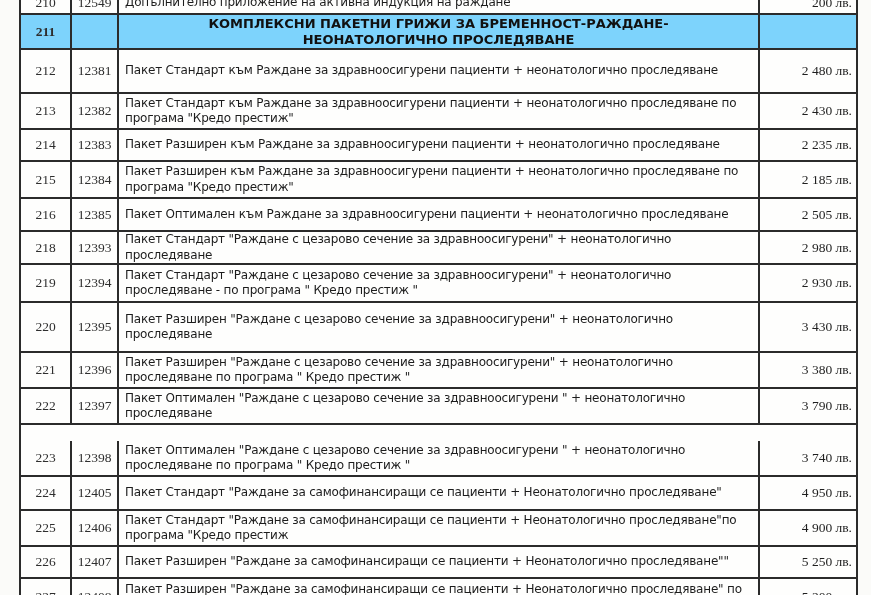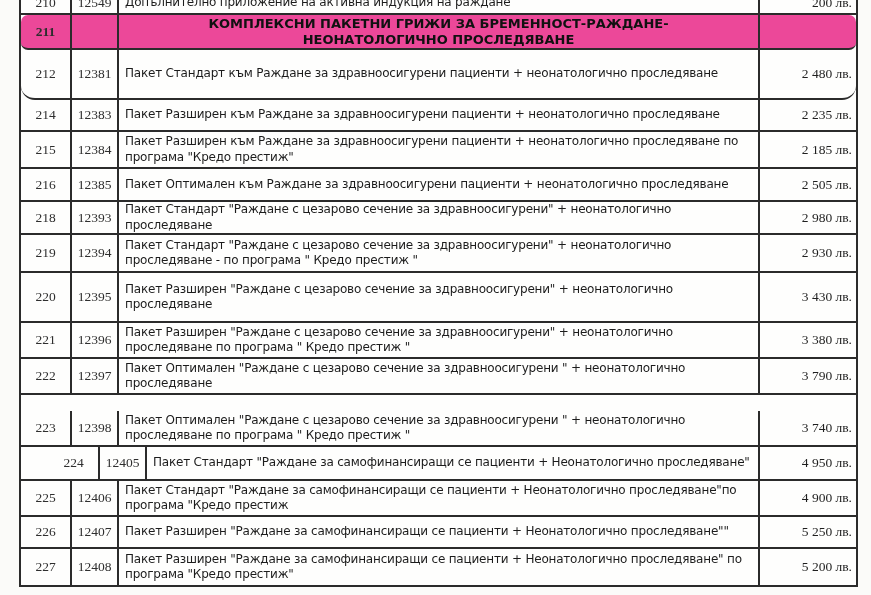--- a/index.html
+++ b/index.html
@@ -72,31 +72,37 @@
 <body>
 
 <div class="page">
   <div class="price-table" id="price-table">
       <div class="row clip-top" style="height: 26px;">
     <div class="cell num">210</div>
     <div class="cell code">12549</div>
     <div class="cell desc">Допълнително приложение на активна индукция на раждане</div>
     <div class="cell price">200 лв.</div>
   </div>
-      <div class="row section" style="height: 35px; background: #ec4899; border-radius: 7px;">
+      <div class="row section" style="height: 35px; background: #7dd3fc;">
     <div class="cell num">211</div>
     <div class="cell code"></div>
     <div class="cell desc">КОМПЛЕКСНИ ПАКЕТНИ ГРИЖИ ЗА БРЕМЕННОСТ-РАЖДАНЕ-НЕОНАТОЛОГИЧНО ПРОСЛЕДЯВАНЕ</div>
     <div class="cell price"></div>
   </div>
-      <div class="row" style="height: 50px; border-radius: 14px;">
+      <div class="row" style="height: 44px;">
     <div class="cell num">212</div>
     <div class="cell code">12381</div>
     <div class="cell desc">Пакет Стандарт  към Раждане за  здравноосигурени пациенти + неонатологично проследяване</div>
     <div class="cell price">2 480 лв.</div>
+  </div>
+      <div class="row" style="height: 36px;">
+    <div class="cell num">213</div>
+    <div class="cell code">12382</div>
+    <div class="cell desc">Пакет Стандарт  към Раждане за  здравноосигурени пациенти  + неонатологично проследяване по програма "Кредо престиж"</div>
+    <div class="cell price">2 430 лв.</div>
   </div>
       <div class="row" style="height: 32px;">
     <div class="cell num">214</div>
     <div class="cell code">12383</div>
     <div class="cell desc">Пакет Разширен към Раждане за  здравноосигурени пациенти + неонатологично проследяване</div>
     <div class="cell price">2 235 лв.</div>
   </div>
       <div class="row" style="height: 37px;">
     <div class="cell num">215</div>
     <div class="cell code">12384</div>
@@ -138,21 +144,21 @@
     <div class="cell code">12397</div>
     <div class="cell desc">Пакет Оптимален "Раждане с цезарово сечение за здравноосигурени " + неонатологично проследяване</div>
     <div class="cell price">3 790 лв.</div>
   </div>
       <div class="row" style="height: 36px; margin-top: 16px;">
     <div class="cell num">223</div>
     <div class="cell code">12398</div>
     <div class="cell desc">Пакет Оптимален "Раждане с цезарово сечение за здравноосигурени " + неонатологично проследяване по програма " Кредо престиж "</div>
     <div class="cell price">3 740 лв.</div>
   </div>
-      <div class="row" style="height: 34px; padding-left: 28px;">
+      <div class="row" style="height: 34px;">
     <div class="cell num">224</div>
     <div class="cell code">12405</div>
     <div class="cell desc">Пакет Стандарт "Раждане за самофинансиращи се пациенти + Неонатологично проследяване"</div>
     <div class="cell price">4 950 лв.</div>
   </div>
       <div class="row" style="height: 36px;">
     <div class="cell num">225</div>
     <div class="cell code">12406</div>
     <div class="cell desc">Пакет Стандарт "Раждане за самофинансиращи се пациенти + Неонатологично проследяване"по програма "Кредо престиж</div>
     <div class="cell price">4 900 лв.</div>

